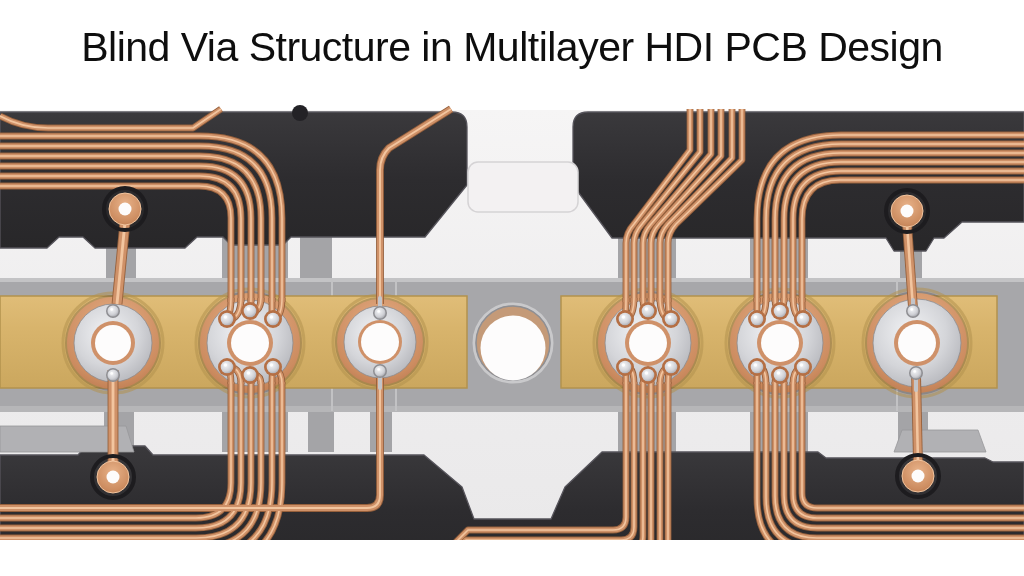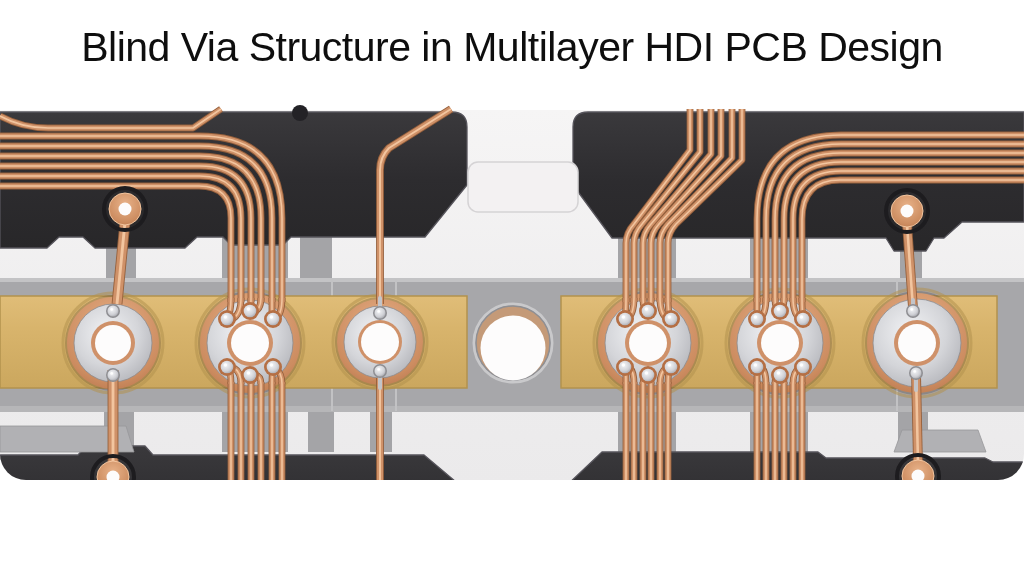--- a/index.html
+++ b/index.html
@@ -1,17 +1,17 @@
 <!DOCTYPE html>
 <html style="--page-bg: #ffffff; --title-color: #0e0e0e; --substrate-white: #efeeef; --panel-dark: #2e2d30; --panel-edge: #56545b; --copper-main: #cf9168; --copper-outline: #96603c; --copper-highlight: #f2c59f; --gold-strip: #d8b46c; --gold-edge: #b3924e; --carrier-gray: #a7a7aa; --rail-gray: #a4a4a7; --silver-pad: #d6d7da; --hole-white: #fdfcfc;"><head>
 <meta charset="utf-8">
 <style>
   html,body{margin:0;padding:0;}
   body{width:1024px;height:576px;overflow:hidden;font-family:"Liberation Sans",sans-serif;background:var(--page-bg,#fff);}
-  .stage{position:relative;width:1024px;height:480px;background:var(--page-bg,#fff);overflow:hidden;border-radius:26px;}
+  .stage{position:relative;width:1024px;height:540px;background:var(--page-bg,#fff);overflow:hidden;}
   .title-band{position:absolute;top:0;left:0;width:1024px;height:105px;background:var(--page-bg,#fff);z-index:2;}
   .page-title{position:absolute;top:24px;left:0;width:1024px;text-align:center;
     font-size:41px;font-weight:500;letter-spacing:-0.5px;color:var(--title-color,#101010);
     font-family:"Liberation Sans",sans-serif;white-space:nowrap;}
   svg.render{position:absolute;top:0;left:0;z-index:1;}
 </style>
 </head>
 <body>
 
 <div class="stage">

